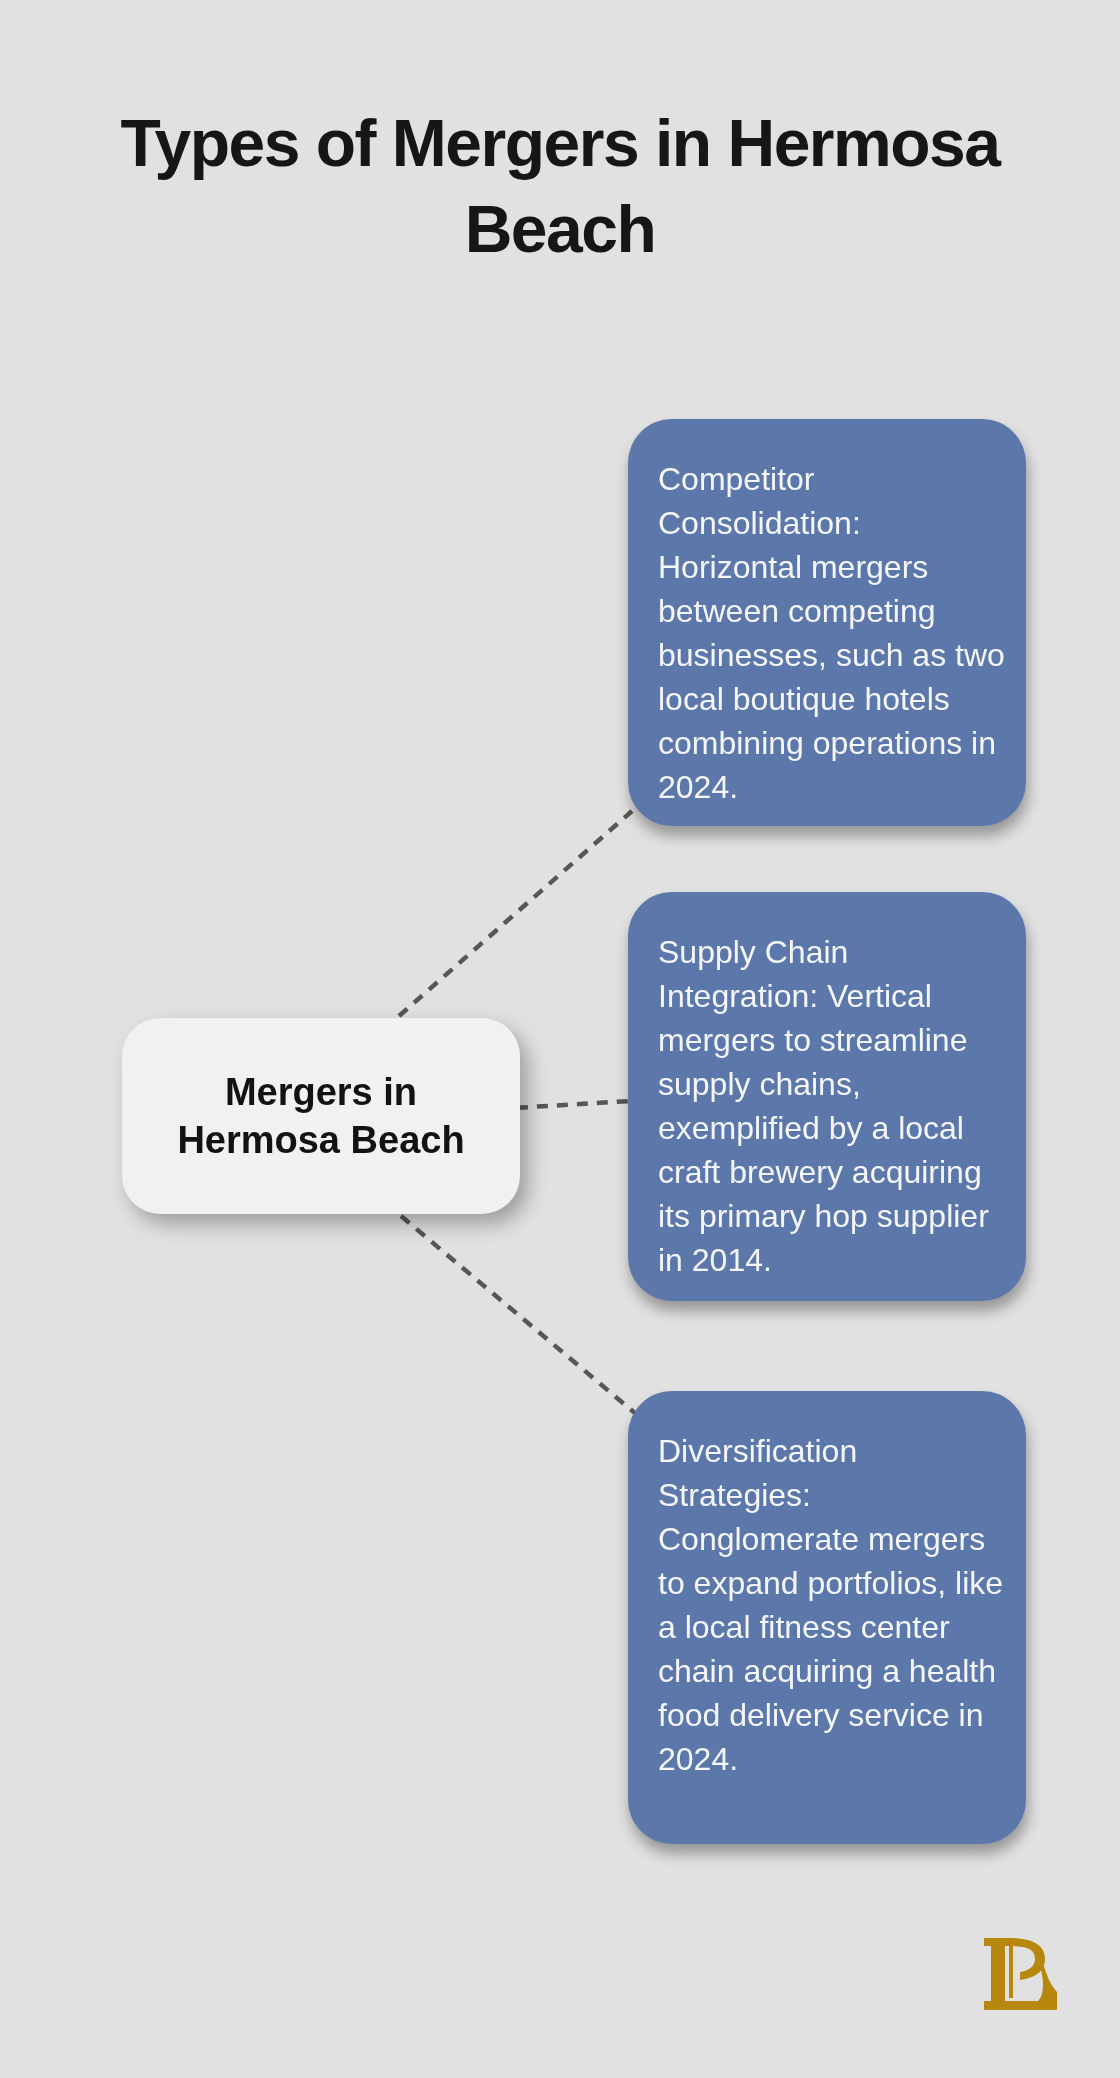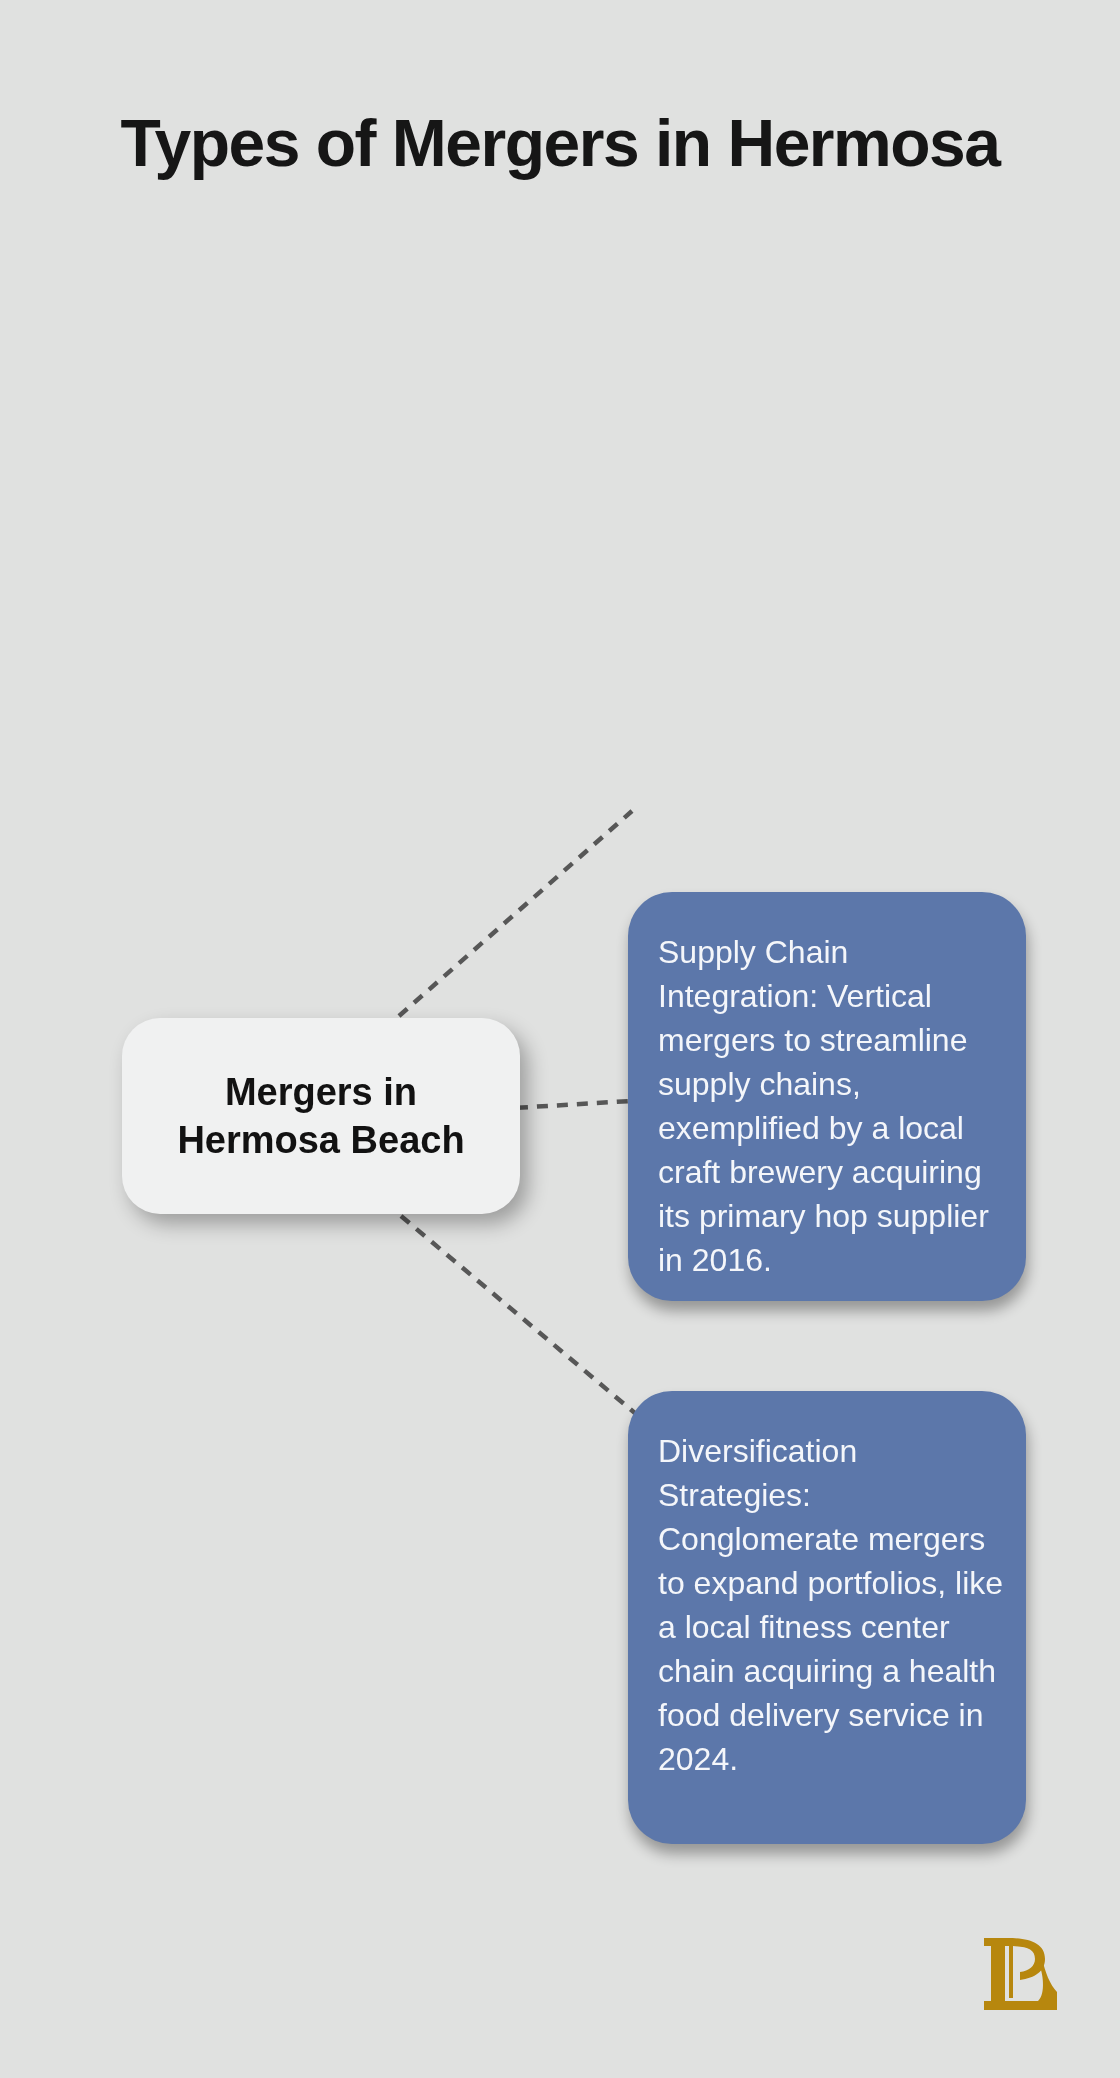--- a/index.html
+++ b/index.html
@@ -86,35 +86,37 @@
     z-index: 2;
   }
 </style>
 </head>
 <body>
 
 <div class="canvas">
 
   <div class="title">
     <div>Types of Mergers in Hermosa</div>
+    <div>Beach</div>
   </div>
 
   <svg class="connectors" viewBox="0 0 1120 2078" xmlns="http://www.w3.org/2000/svg">
     <line x1="399" y1="1016" x2="632" y2="811" stroke="#575757" stroke-width="4.5" stroke-dasharray="11 9"></line>
     <line x1="497" y1="1109" x2="630" y2="1101" stroke="#575757" stroke-width="4.5" stroke-dasharray="11 9"></line>
     <line x1="401" y1="1216" x2="636" y2="1414" stroke="#575757" stroke-width="4.5" stroke-dasharray="11 9"></line>
   </svg>
 
   <div class="root-node">
     <div>Mergers in</div>
     <div>Hermosa Beach</div>
   </div>
 
+  <div class="card card-1">Competitor Consolidation: Horizontal mergers between competing businesses, such as two local boutique hotels combining operations in 2024.</div>
 
-  <div class="card card-2">Supply Chain Integration: Vertical mergers to streamline supply chains, exemplified by a local craft brewery acquiring its primary hop supplier in 2016.</div>
+  <div class="card card-2">Supply Chain Integration: Vertical mergers to streamline supply chains, exemplified by a local craft brewery acquiring its primary hop supplier in 2014.</div>
 
   <div class="card card-3">Diversification Strategies: Conglomerate mergers to expand portfolios, like a local fitness center chain acquiring a health food delivery service in 2024.</div>
 
   <svg class="logo" viewBox="0 0 76 74" xmlns="http://www.w3.org/2000/svg">
     <g fill="#b7870e">
 
       <path d="M1 0 H26 V8 H22 V64 H8 V8 H1 Z"></path>
 
       <path d="M26 0 H30 V60 H26 Z"></path>
 

